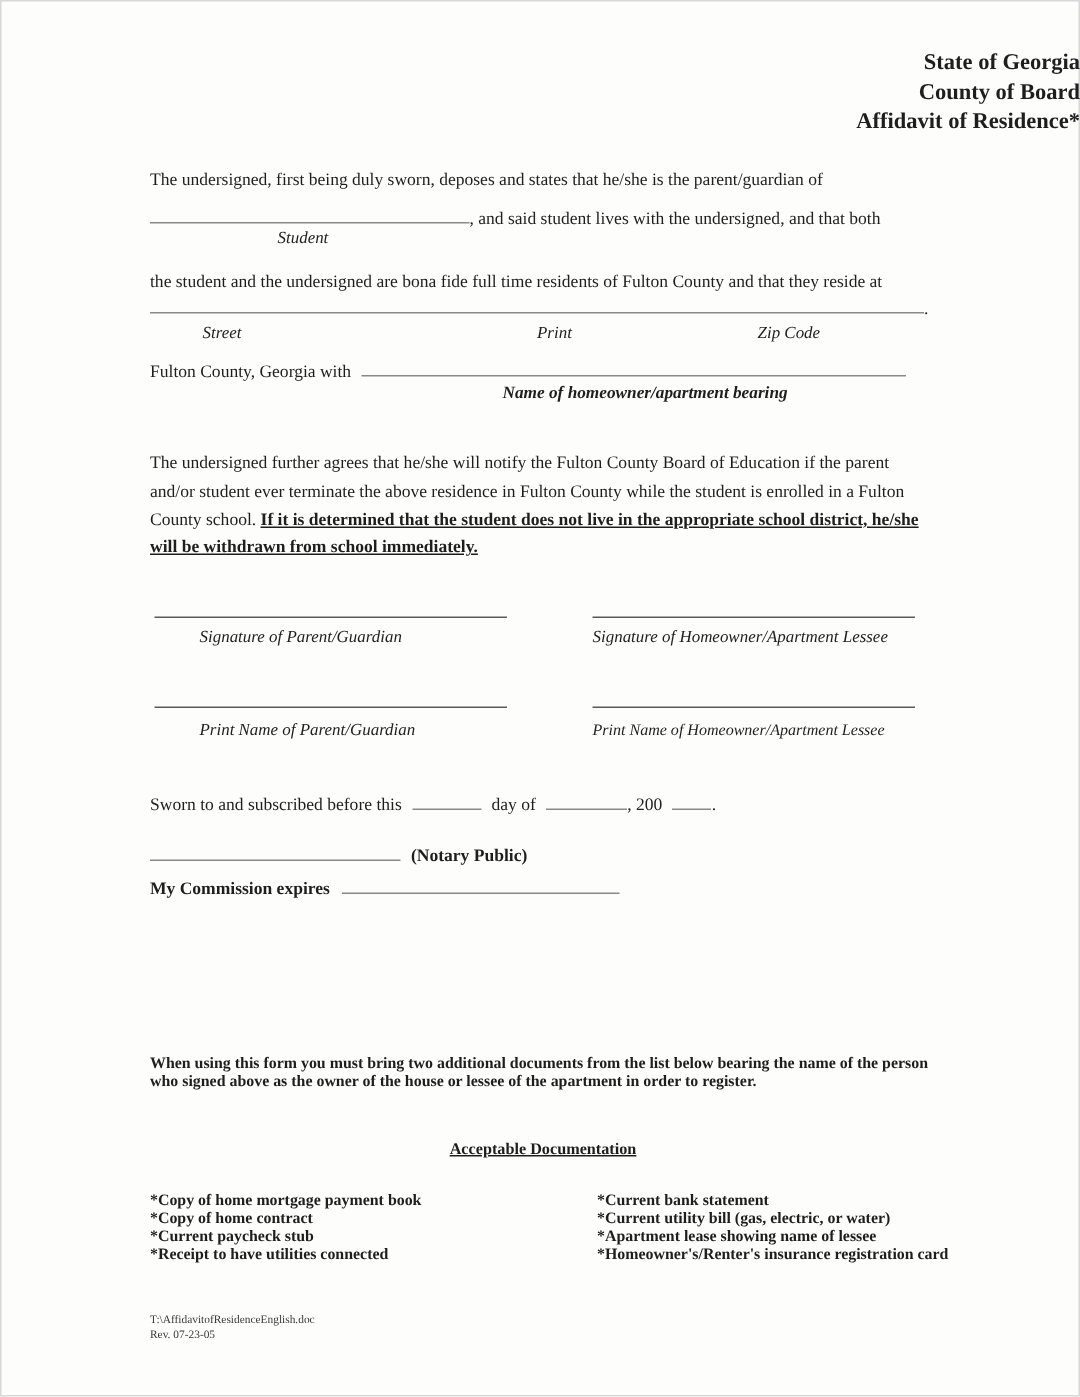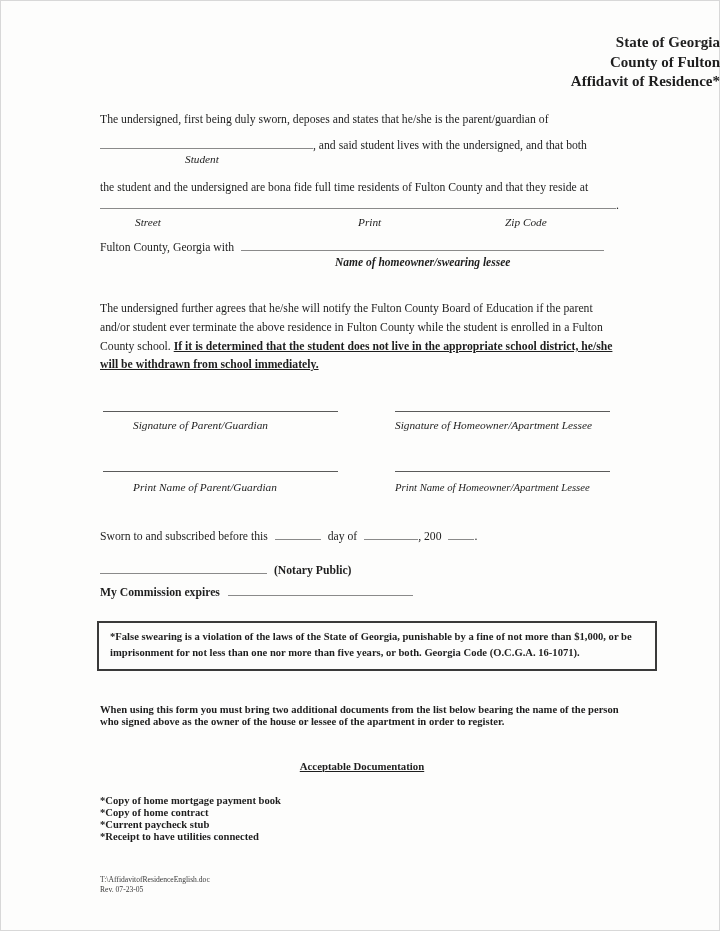--- a/index.html
+++ b/index.html
@@ -34,21 +34,21 @@
   .doc-col{font-weight:bold;font-size:10.6px;line-height:11.9px;white-space:nowrap;}
   .footer{font-size:7.6px;line-height:10px;color:#3a3a3a;}
 </style>
 </head>
 <body>
 
 <div class="page">
 
   <div class="abs title">
     <div>State of Georgia</div>
-    <div>County of Fulton</div>
+    <div>County of Board</div>
     <div>Affidavit of Residence*</div>
   </div>
 
   <div class="abs body-line" style="left:100px;top:112px;width:524px;">The undersigned, first being duly sworn, deposes and states that he/she is the parent/guardian of</div>
 
   <div class="abs body-line" style="left:100px;top:136px;width:524px;">
     <span class="blank" style="width:213px;"></span><span>, and said student lives with the undersigned, and that both</span>
   </div>
 
   <div class="abs ital" style="left:185px;top:153px;">Student</div>
@@ -61,21 +61,21 @@
 
   <div class="abs ital" style="left:135px;top:216px;">Street</div>
   <div class="abs ital" style="left:358px;top:216px;">Print</div>
   <div class="abs ital" style="left:505px;top:216px;">Zip Code</div>
 
   <div class="abs body-line" style="left:100px;top:238px;width:524px;">
     <span>Fulton County, Georgia with</span>
     <span class="blank" style="width:363px;margin-left:4px;"></span>
   </div>
 
-  <div class="abs bold-ital" style="left:335px;top:256px;">Name of homeowner/swearing lessee</div>
+  <div class="abs bold-ital" style="left:335px;top:256px;">Name of homeowner/apartment bearing</div>
 
   <div class="abs para" style="left:100px;top:300px;width:524px;">
     <span>The undersigned further agrees that he/she will notify the Fulton County Board of Education if the parent and/or student ever terminate the above residence in Fulton County while the student is enrolled in a Fulton County school. </span><span class="emph">If it is determined that the student does not live in the appropriate school district, he/she will be withdrawn from school immediately.</span>
   </div>
 
   <div class="abs sig-line" style="left:103px;top:411px;width:235px;"></div>
   <div class="abs sig-line" style="left:395px;top:411px;width:215px;"></div>
   <div class="abs ital" style="left:133px;top:419px;">Signature of Parent/Guardian</div>
   <div class="abs ital" style="left:395px;top:419px;">Signature of Homeowner/Apartment Lessee</div>
 
@@ -95,35 +95,38 @@
   <div class="abs body-line" style="left:100px;top:561px;">
     <span class="blank" style="width:167px;"></span>
     <span class="bold" style="margin-left:4px;">(Notary Public)</span>
   </div>
 
   <div class="abs body-line" style="left:100px;top:583px;">
     <span class="bold">My Commission expires</span>
     <span class="blank" style="width:185px;margin-left:5px;"></span>
   </div>
 
-  <div class="abs warning-box">
-    <span>*False swearing is a violation of the laws of the State of Georgia, punishable by a fine of not more than $1,000, or be imprisonment for not less than one nor more than five years, or both. Georgia Code (O.C.G.A. 16-1071).</span>
-  </div>
 
   <div class="abs small-bold" style="left:100px;top:704px;width:524px;">
     <span>When using this form you must bring </span><span style="">two</span><span> additional documents from the list below bearing the name of the person who signed above as the owner of the house or lessee of the apartment in order to register.</span>
   </div>
 
   <div class="abs heading-underline" style="left:100px;top:760px;width:524px;text-align:center;">Acceptable Documentation</div>
 
   <div class="abs doc-col" style="left:100px;top:795px;">
     <div>*Copy of home mortgage payment book</div>
     <div>*Copy of home contract</div>
     <div>*Current paycheck stub</div>
     <div>*Receipt to have utilities connected</div>
   </div>
+  <div class="abs doc-col" style="left:398px;top:795px;">
+    <div>*Current bank statement</div>
+    <div>*Current utility bill (gas, electric, or water)</div>
+    <div>*Apartment lease showing name of lessee</div>
+    <div>*Homeowner's/Renter's insurance registration card</div>
+  </div>
 
   <div class="abs footer" style="left:100px;top:875px;">
     <div>T:\AffidavitofResidenceEnglish.doc</div>
     <div>Rev. 07-23-05</div>
   </div>
 
 </div>
 
 </body></html>

